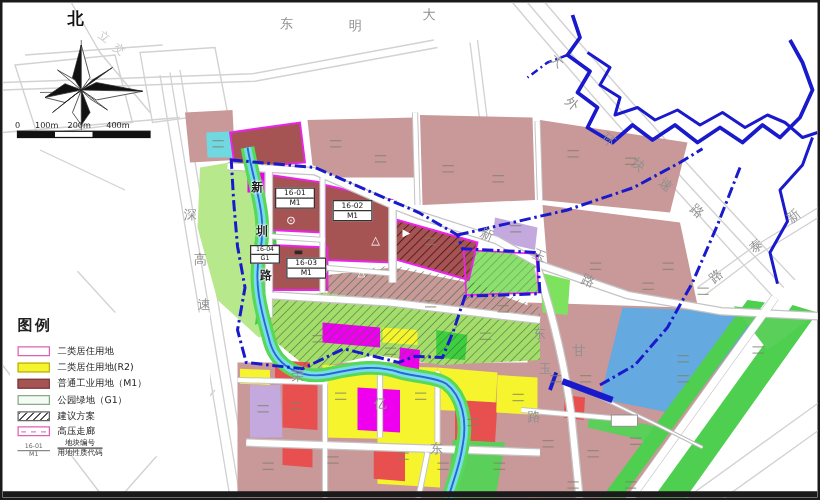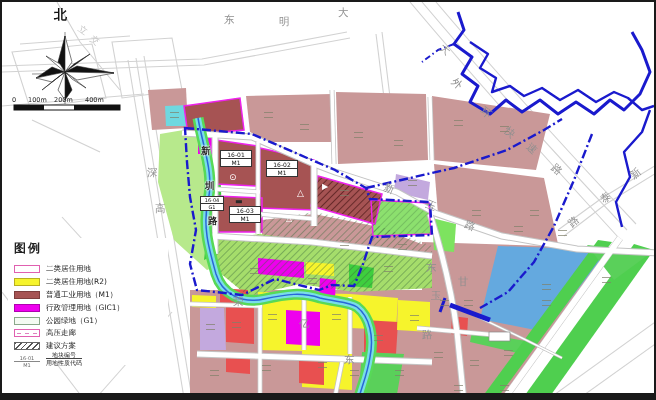--- a/index.html
+++ b/index.html
@@ -12,21 +12,21 @@
   .rlabel.faint{color:#c6c6c6;font-size:9px;}
   .plabel{position:absolute;background:#fff;border:1px solid #333;font-size:6px;line-height:7px;
           color:#111;text-align:center;z-index:5;}
   .plabel .r1{border-bottom:1px solid #333;padding:0 1px;}
   .plabel.small{font-size:5px;line-height:6px;}
   .mark{position:absolute;width:9px;height:4px;border-top:1px solid #80806a;border-bottom:1px solid #80806a;opacity:.7;z-index:4;}
   .sym{position:absolute;z-index:5;line-height:1;}
   .tick{position:absolute;font-size:6.5px;color:#222;z-index:3;}
   #north-label{position:absolute;left:52px;top:4px;font-size:13px;font-weight:bold;color:#111;z-index:3;}
   
-  #legend{position:absolute;left:6px;top:236px;width:154px;background:#fff;z-index:10;padding:2px 0 0 6px;}
+  #legend{position:absolute;left:6px;top:248px;width:154px;background:#fff;z-index:10;padding:2px 0 0 6px;}
   #legend-title{font-size:12px;font-weight:bold;color:#222;letter-spacing:2px;margin-bottom:6px;}
   .lrow{display:flex;align-items:center;height:12.8px;}
   .sw{width:26px;height:8px;border:1px solid #aaa;background:#fff;position:relative;flex:none;margin-right:6px;box-sizing:border-box;}
   .sw.boundary{border:1px solid #ccc;}
   .sw.boundary:after{content:"";position:absolute;left:1px;right:1px;top:2px;height:2px;
      background:repeating-linear-gradient(90deg,#1a1acd 0 6px,transparent 6px 9px,#1a1acd 9px 11px,transparent 11px 14px);}
   .sw.retained{border:1px solid #e060b0;}
   .sw.r2{background:#f6f42c;border-color:#b9b020;}
   .sw.m1{background:#a65353;border-color:#7c3d3d;}
   .sw.gic1{background:#ee00ee;border-color:#b000b0;}
@@ -356,34 +356,30 @@
         </div>
         <div class="lrow">
           <div class="sw r2"></div>
           <span class="llabel">二类居住用地(R2)</span>
         </div>
         <div class="lrow">
           <div class="sw m1"></div>
           <span class="llabel">普通工业用地（M1）</span>
         </div>
         <div class="lrow">
-          <div class="sw gic1"></div>
-          <span class="llabel">行政管理用地（GIC1）</span>
-        </div>
-        <div class="lrow">
           <div class="sw park"></div>
           <span class="llabel">公园绿地（G1）</span>
         </div>
         <div class="lrow">
+          <div class="sw plan"></div>
+          <span class="llabel">建议方案</span>
+        </div>
+        <div class="lrow">
           <div class="sw hv"></div>
           <span class="llabel">高压走廊</span>
-        </div>
-        <div class="lrow">
-          <div class="sw plan"></div>
-          <span class="llabel">建议方案</span>
         </div>
       </div>
   <div class="lrow">
     <div class="sw code">
       <div class="ct">16-01</div>
       <div>M1</div>
     </div>
     <div class="lfrac">
       <div class="ft">地块编号</div>
       <div>用地性质代码</div>

